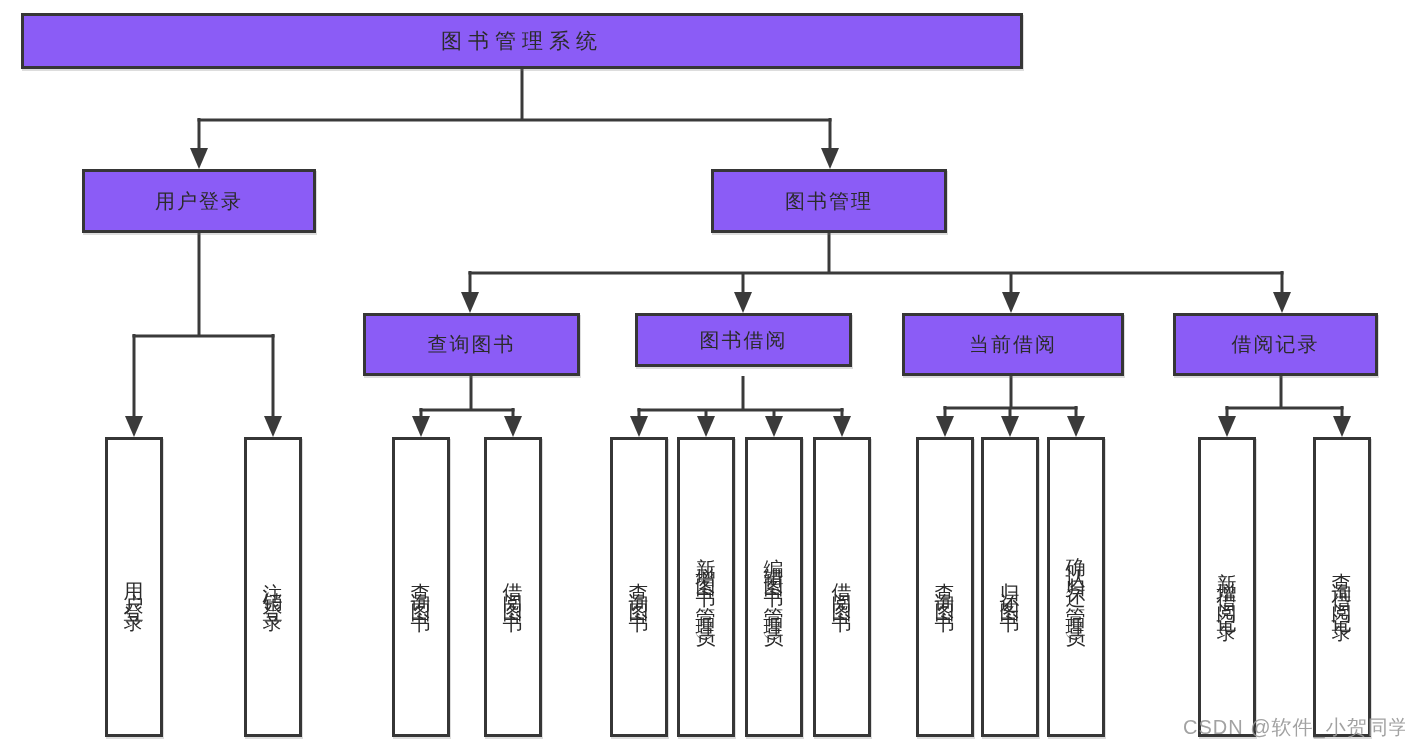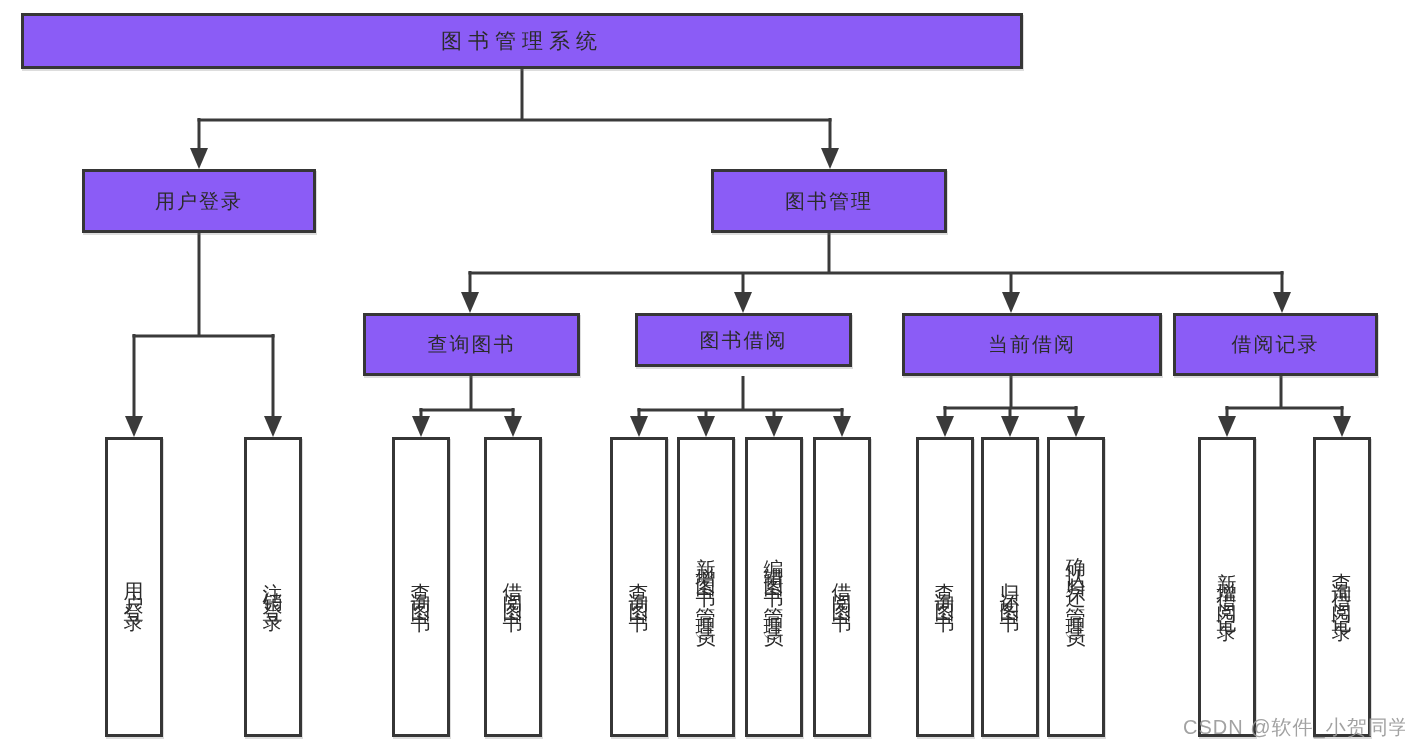--- a/index.html
+++ b/index.html
@@ -155,21 +155,21 @@
   <div class="node" style="left:711px; top:169px; width:236px; height:64px;">
     <span class="hlabel">图书管理</span>
   </div>
 
   <div class="node" style="left:363px; top:313px; width:217px; height:63px;">
     <span class="hlabel">查询图书</span>
   </div>
   <div class="node" style="left:635px; top:313px; width:217px; height:54px;">
     <span class="hlabel">图书借阅</span>
   </div>
-  <div class="node" style="left:902px; top:313px; width:260px; height:63px;">
+  <div class="node" style="left:902px; top:313px; width:222px; height:63px;">
     <span class="hlabel">当前借阅</span>
   </div>
   <div class="node" style="left:1173px; top:313px; width:205px; height:63px;">
     <span class="hlabel">借阅记录</span>
   </div>
 
   <div class="leaf" style="left:105px;">
     <span class="vlabel">用户登录</span>
   </div>
   <div class="leaf" style="left:244px;">

